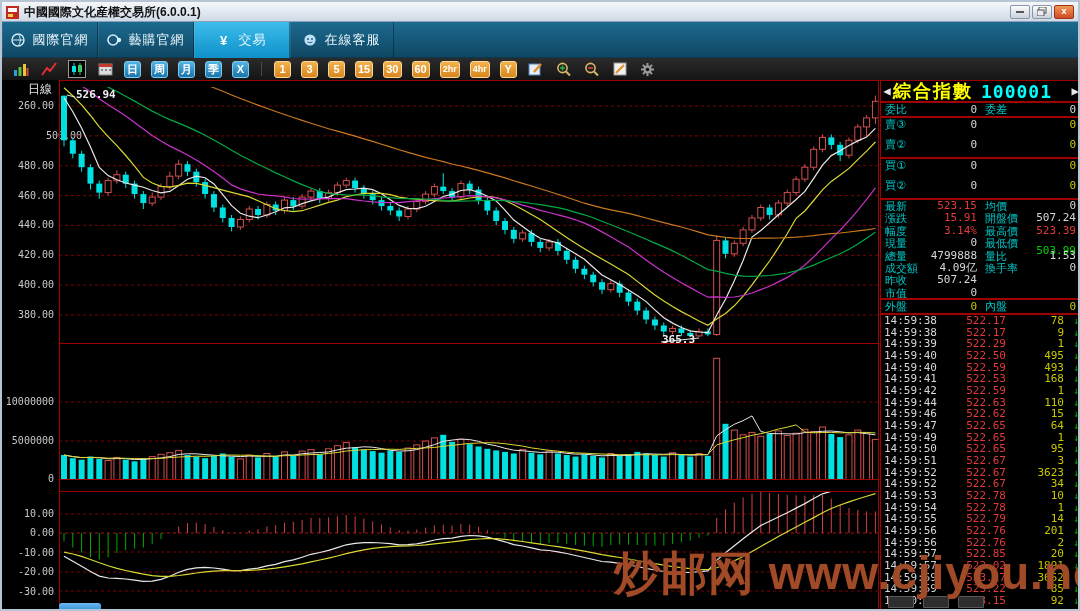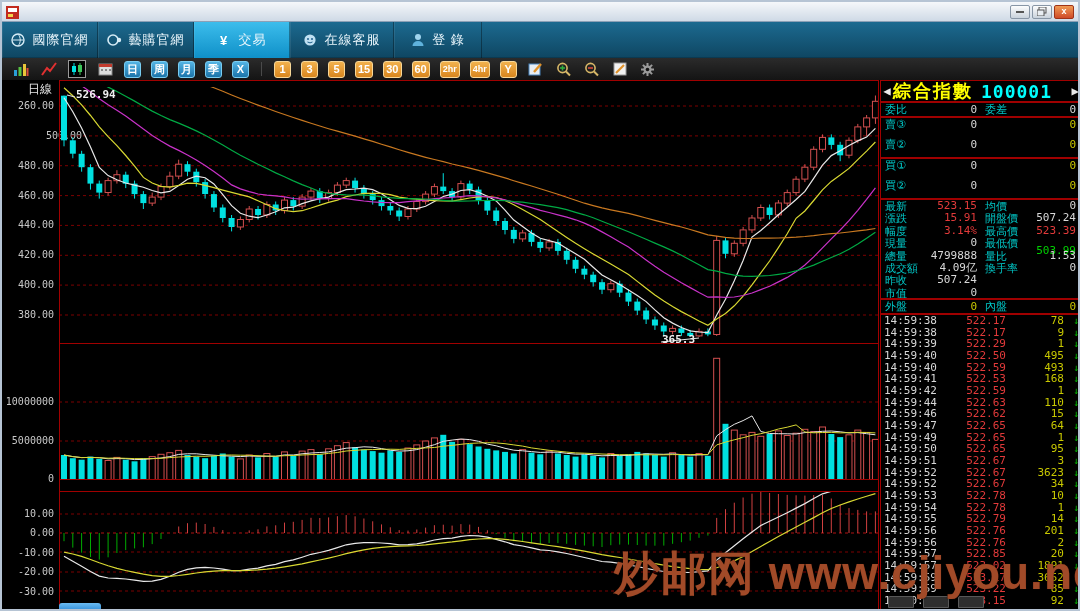--- a/index.html
+++ b/index.html
@@ -86,20 +86,21 @@
 <div class="window">
 
   <div class="titlebar">
     <span class="title-icon">
       <svg width="13" height="13">
           <rect x="0" y="0" width="13" height="13" fill="#c22a1e"></rect>
           <rect x="2" y="2" width="9" height="4" fill="#fff"></rect>
           <rect x="2" y="8" width="5" height="3" fill="#f5d34a"></rect>
         </svg>
     </span>
+    <span class="title-text">中國國際文化産權交易所(6.0.0.1)</span>
     <span class="winbtns">
       <span class="winbtn">
           <svg width="8" height="3">
             <rect width="8" height="2" y="1" fill="#555"></rect>
           </svg>
         </span>
       <span class="winbtn">
           <svg width="10" height="9">
             <rect x="2" y="0" width="7" height="6" fill="none" stroke="#555"></rect>
             <rect x="0" y="3" width="7" height="6" fill="#e8edf2" stroke="#555"></rect>
@@ -135,29 +136,20 @@
     <div class="tab" style="width:104px">
       <span class="tabicon">
         <svg width="14" height="14">
             <circle cx="7" cy="7" r="5.6" fill="#bfe0f2"></circle>
             <circle cx="5" cy="6" r="1" fill="#20608c"></circle>
             <circle cx="9" cy="6" r="1" fill="#20608c"></circle>
             <path d="M4.5 9a3.4 2.2 0 0 0 5 0" stroke="#20608c" fill="none"></path>
           </svg>
       </span>
       <span>在線客服</span>
-    </div>
-    <div class="tab" style="width:88px">
-      <span class="tabicon">
-        <svg width="14" height="14">
-            <circle cx="7" cy="4" r="3" fill="#9fd4ee"></circle>
-            <path d="M1.5 13a5.5 5 0 0 1 11 0z" fill="#5fb2dc"></path>
-          </svg>
-      </span>
-      <span>登 錄</span>
     </div>
     <div style="flex:1"></div>
   </div>
 
   <div class="toolbar">
     <span class="ticon">
       <svg width="16" height="14">
           <rect x="1" y="8" width="3" height="6" fill="#2a9fd8"></rect>
           <rect x="5.5" y="5" width="3" height="9" fill="#57c443"></rect>
           <rect x="10" y="2" width="3" height="12" fill="#e8c53a"></rect>

